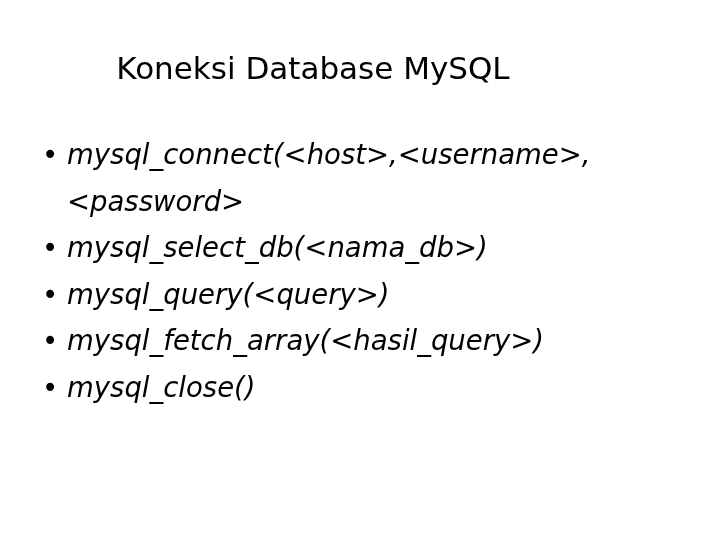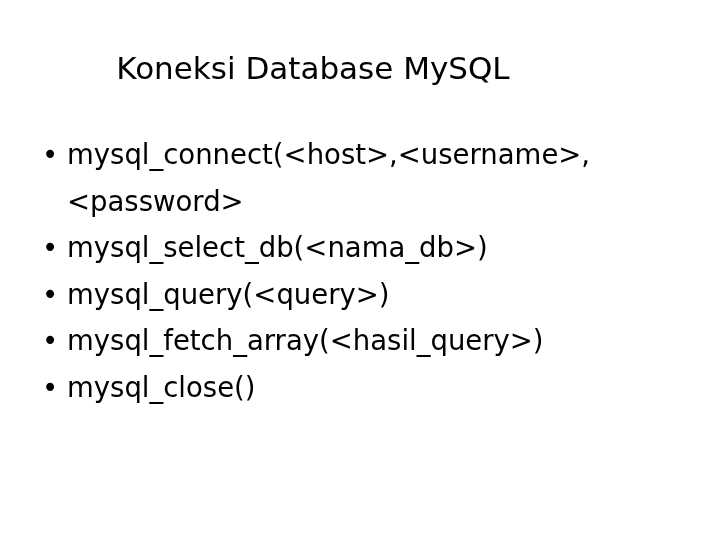--- a/index.html
+++ b/index.html
@@ -63,20 +63,21 @@
     left: 6px;
     top: 0;
     width: 20px;
     font-size: 27.5px;
     line-height: 46.5px;
     text-align: left;
     color: #000000;
   }
   .body-list li .item-text {
     display: block;
+    font-style: italic;
   }
 </style>
 </head>
 <body>
 
 <div class="slide">
 
   <h1 class="slide-title">Koneksi Database MySQL</h1>
 
   <ul class="body-list">

